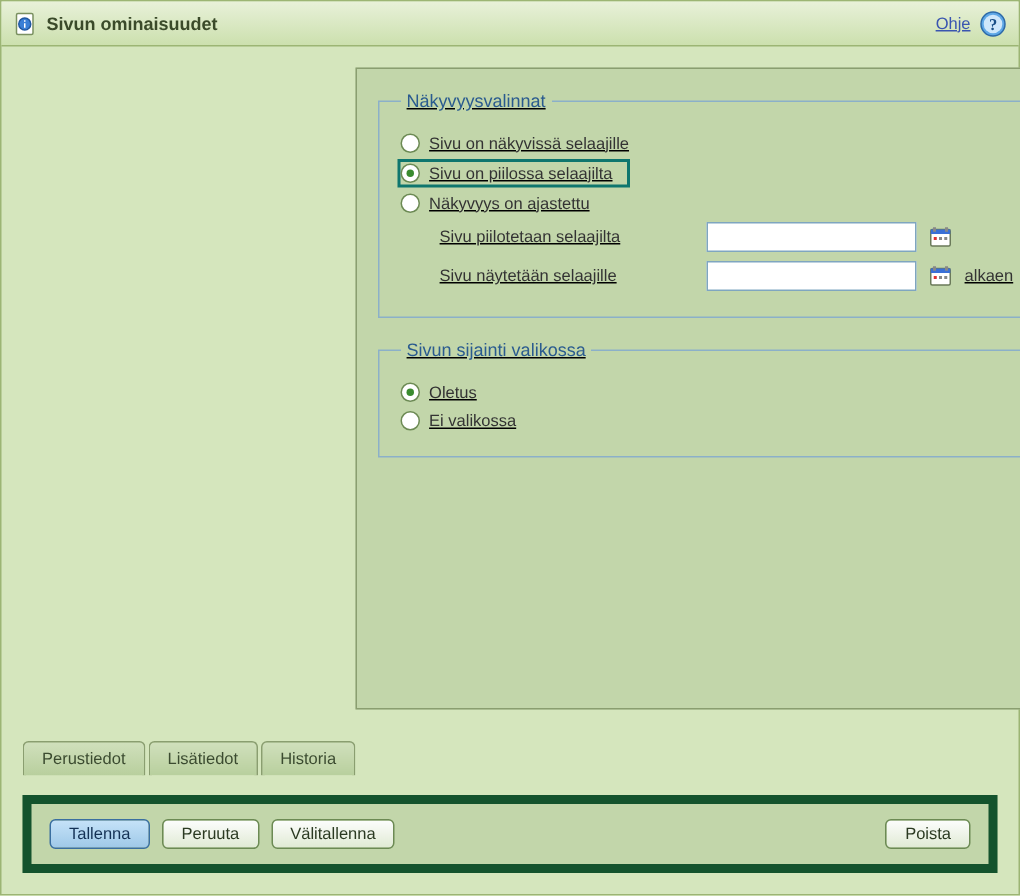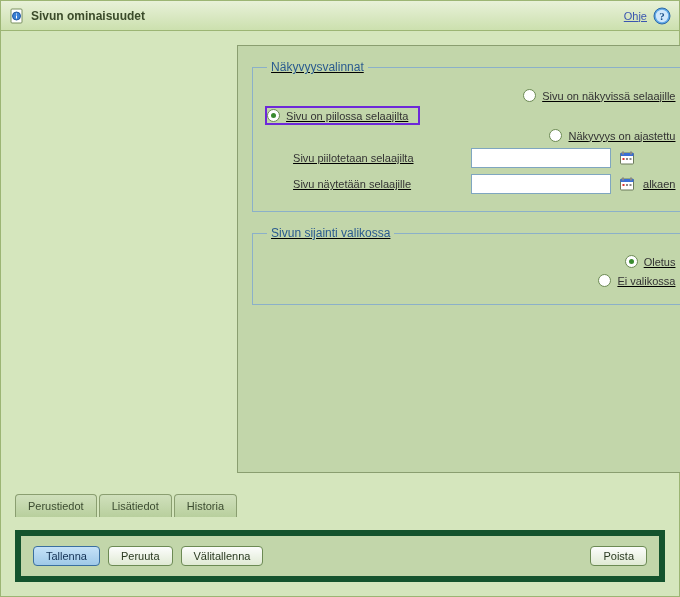--- a/index.html
+++ b/index.html
@@ -87,25 +87,24 @@
     font-size: 12px;
     padding: 0 4px;
   }
   
   .radio-row {
     display: flex;
     align-items: center;
     gap: 6px;
     padding: 3px 0;
     color: #333;
-    justify-content: flex-end;
   }
   .radio-row.highlight::after { content: ""; }
   .radio-row.highlight {
-    border: 2px solid #6d28d9;
+    border: 2px solid #0f766e;
     padding: 1px 4px 1px 0;
     width: fit-content;
     margin-left: -2px;
     margin-top: 1px;
     margin-bottom: 1px;
   }
   
   .radio {
     width: 13px; height: 13px; border: 1px solid #6c8a54; border-radius: 50%;
     background: #fff; display: inline-flex; align-items: center; justify-content: center;

